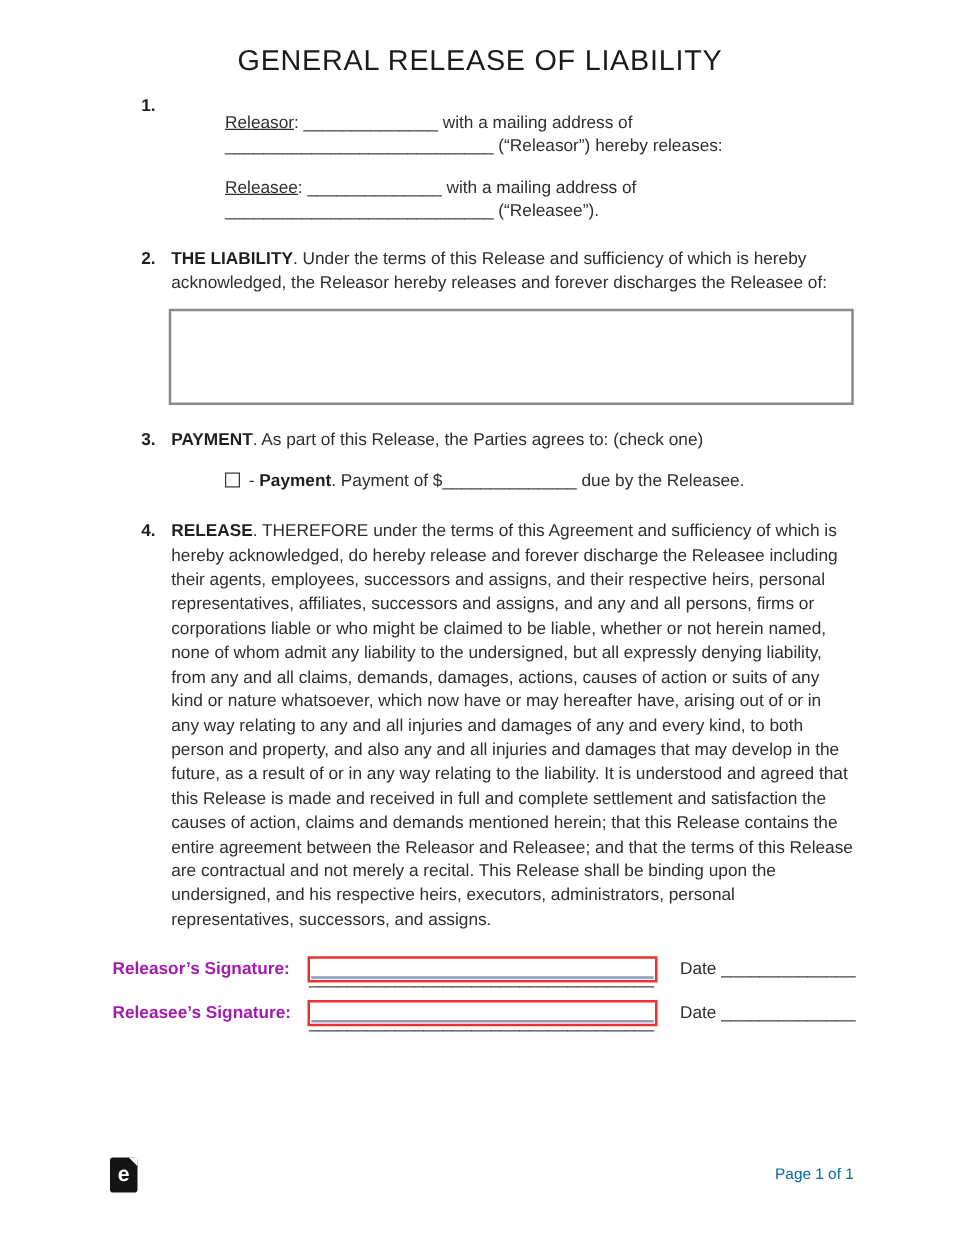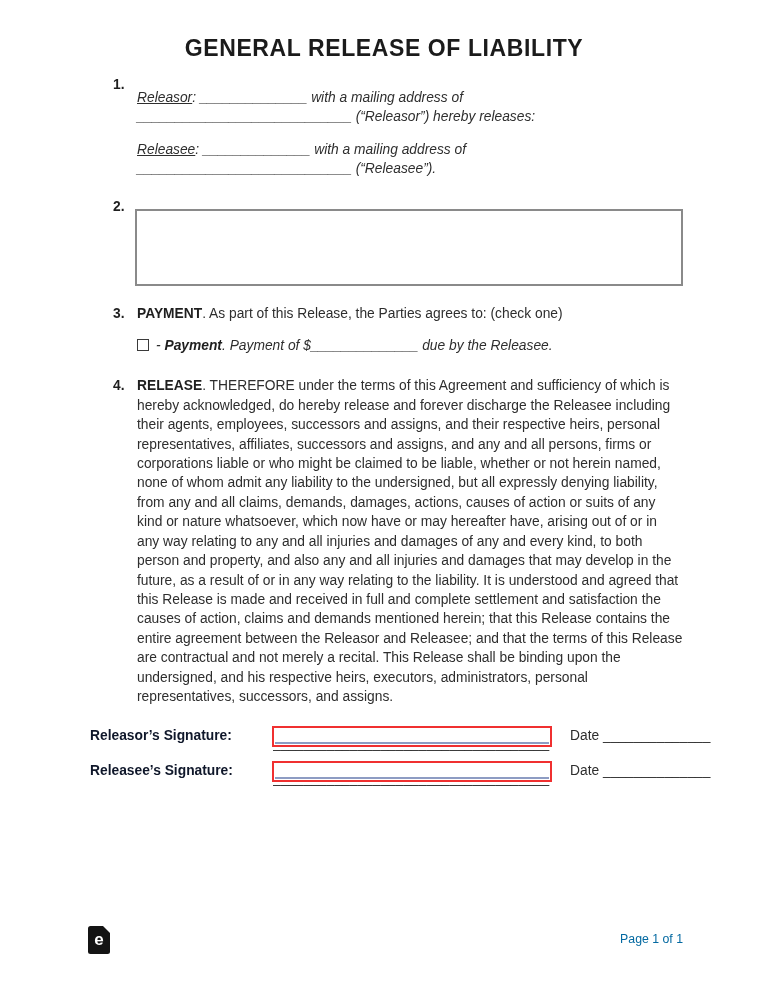--- a/index.html
+++ b/index.html
@@ -4,42 +4,42 @@
 <style>
   html, body { margin:0; padding:0; background:#ffffff; }
   .page {
     position:relative; width:768px; height:994px; background:#fff;
     font-family:"Liberation Sans", sans-serif; font-size:13.8px; line-height:19.4px;
     color:#2e2e2e; overflow:hidden; margin:0 auto;
   }
   .title {
     margin:0; padding-top:34px; margin-bottom:13px;
     text-align:center; font-size:23px; line-height:28px;
-    font-weight:bold; letter-spacing:0.6px; color:#1b1b1b;
+    font-weight:normal; letter-spacing:0.6px; color:#1b1b1b;
   }
   .sections { margin:0 85px 0 113px; }
   .section { display:flex; margin-bottom:18px; }
   .section-num { flex:none; width:24px; font-weight:bold; color:#1f1f1f; }
   .section-content { flex:1; min-width:0; }
   .bold { font-weight:bold; color:#1f1f1f; }
   .u { text-decoration:underline; }
-  .indent { margin-top:13px;font-style:italic; }
+  .indent { margin-left:43px; margin-top:13px; }
   .liability-box {
     margin-top:12px; margin-left:-2px; height:73px;
     border:2px solid #8a8a8a; background:#fff;
   }
   .opt { white-space:nowrap; margin-bottom:3px; }
   .cb {
     display:inline-block; width:10px; height:10px;
     border:1.5px solid #3a3a3a; background:#fff;
     vertical-align:-1px; margin-right:7px;
   }
   .sig-row { display:flex; align-items:flex-start; margin:0 85px 9px 90px; height:26px; }
   .sig-row.first { margin-top:20px; }
-  .sig-label { flex:none; width:182px; font-weight:bold; color:#0f172a; }
+  .sig-label { flex:none; width:156px; font-weight:bold; color:#a21caf; }
   .sig-field { position:relative; flex:none; width:282px; height:26px; }
   .sig-underline {
     position:absolute; left:1px; top:8px; width:278px; height:18px;
     overflow:hidden; white-space:nowrap; color:#2e2e2e; z-index:1;
   }
   .sig-box {
     position:absolute; left:0; top:0; width:276px; height:17px;
     border:2px solid #f03030; background:#fff; z-index:2;
   }
   .sig-blueline {
@@ -84,20 +84,21 @@
         <div class="indent">
           <span class="u">Releasee</span><span>: ______________ with a mailing address of</span><br>
           <span>____________________________ (“Releasee”).</span>
         </div>
       </div>
     </div>
 
     <div class="section">
       <div class="section-num">2.</div>
       <div class="section-content">
+        <div><span class="bold">THE LIABILITY</span><span>. Under the terms of this Release and sufficiency of which is hereby acknowledged, the Releasor hereby releases and forever discharges the Releasee of:</span></div>
         <div class="liability-box"></div>
       </div>
     </div>
 
     <div class="section">
       <div class="section-num">3.</div>
       <div class="section-content">
         <div><span class="bold">PAYMENT</span><span>. As part of this Release, the Parties agrees to: (check one)</span></div>
         <div class="indent">
           <div class="opt">

